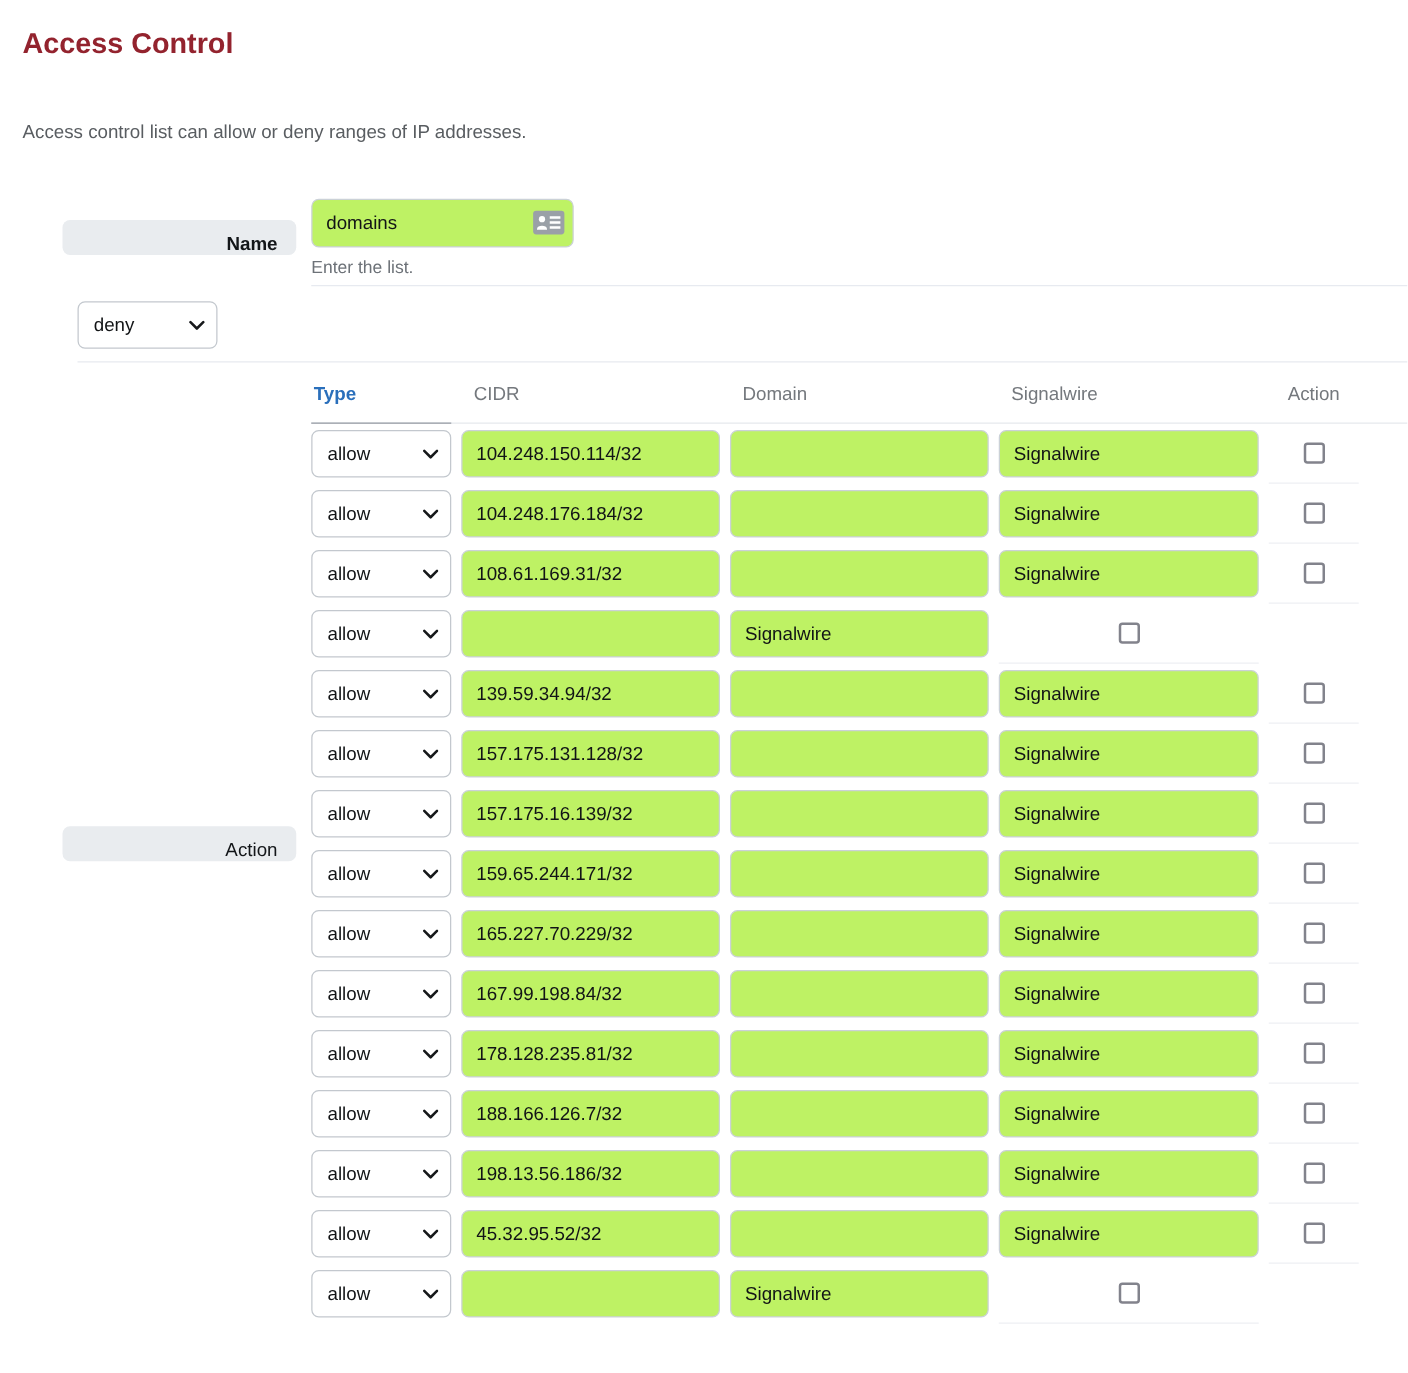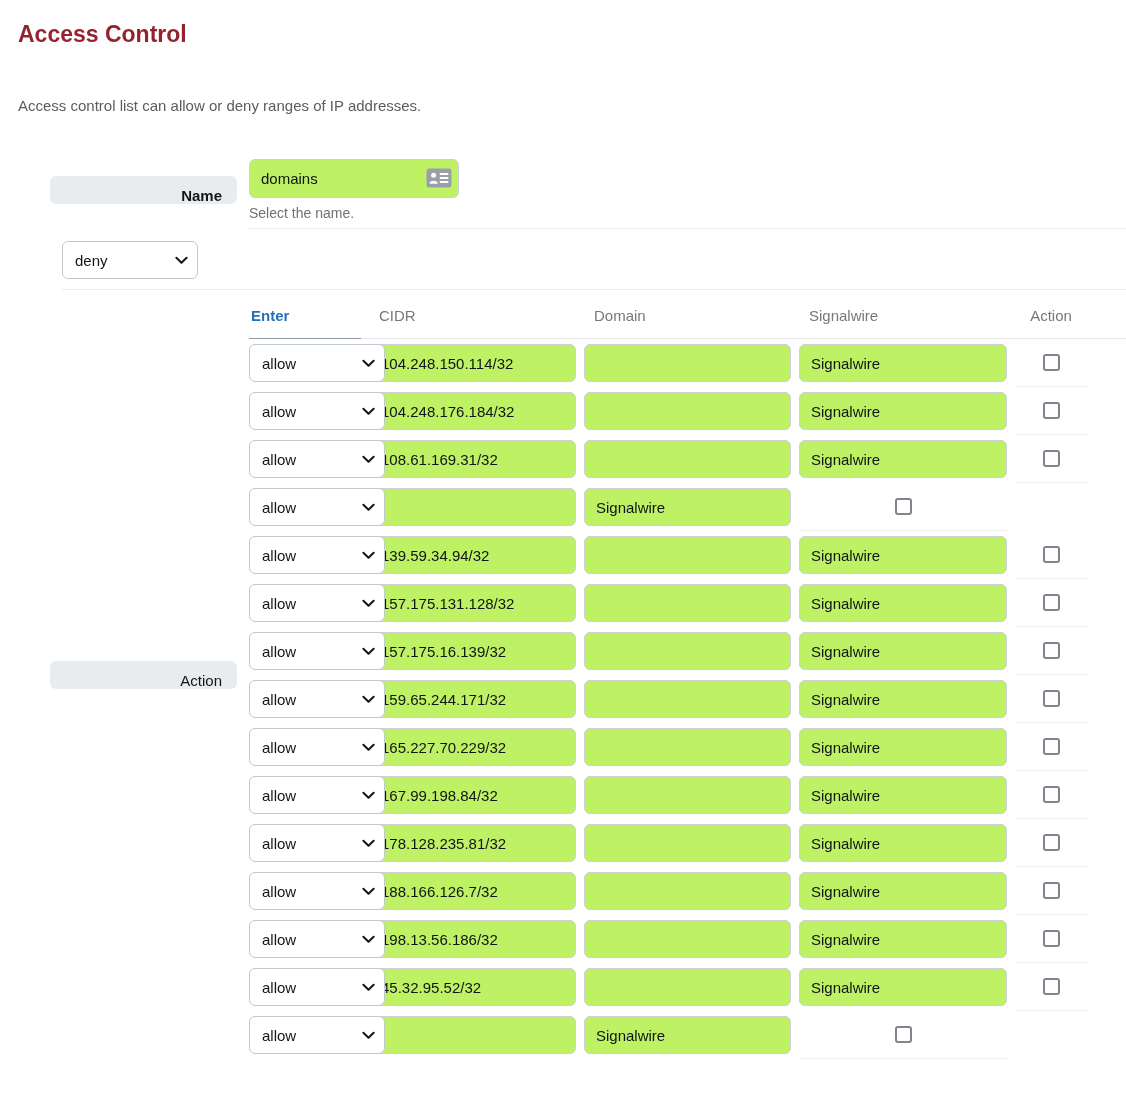--- a/index.html
+++ b/index.html
@@ -46,21 +46,21 @@
   .text-input{
     height:38px;border:1px solid #cbd1d7;border-radius:6px;
     background:#bef264;color:#121416;font-size:15px;
     padding:0 11px;outline:none;width:100%;
     font-family:inherit;
   }
   .name-input-wrap{position:relative;width:210px;}
   .name-input{width:210px;height:39px;padding-right:40px;}
   .addr-icon{position:absolute;right:7px;top:9px;}
 
-  .sel-wrap{position:relative;width:136px;}
+  .sel-wrap{position:relative;width:112px;}
   .sel-wrap select{
     -webkit-appearance:none;appearance:none;
     width:100%;height:38px;
     border:1px solid #c3c8ce;border-radius:6px;background:#fff;
     font-size:15px;color:#121416;padding:0 26px 0 12px;
     font-family:inherit;outline:none;
   }
   .chev{position:absolute;right:10px;top:15px;pointer-events:none;}
 
   .nodes-thead{
@@ -112,42 +112,42 @@
         <input class="text-input name-input" type="text" value="domains" style="">
         <svg class="addr-icon" width="26" height="20" viewBox="0 0 26 20">
           <rect x="0.5" y="0.5" width="25" height="19" rx="2.5" fill="#9aa0a7"></rect>
           <circle cx="7.6" cy="7.3" r="2.5" fill="#ffffff"></circle>
           <path d="M3.6 15.2c0-3.4 8-3.4 8 0v0.6h-8z" fill="#ffffff"></path>
           <rect x="13.8" y="5" width="8.5" height="2" fill="#ffffff"></rect>
           <rect x="13.8" y="9" width="8.5" height="2" fill="#ffffff"></rect>
           <rect x="13.8" y="13" width="8.5" height="2" fill="#ffffff"></rect>
         </svg>
       </div>
-      <div class="help-text">Select the name.</div>
+      <div class="help-text">Enter the list.</div>
     </div>
   </div>
 
   <div class="form-row">
     <div class="content content-default">
       <div class="sel-wrap">
         <select>
           <option>deny</option>
         </select>
         <svg class="chev" width="13" height="9" viewBox="0 0 14 9">
           <path d="M1.5 1.5 L7 7 L12.5 1.5" fill="none" stroke="#17191b" stroke-width="2.2" stroke-linecap="round" stroke-linejoin="round"></path>
         </svg>
       </div>
     </div>
   </div>
 
   <div class="form-row">
     <div class="label-panel">Action</div>
     <div class="content content-nodes">
       <div class="nodes-thead">
-        <div class="th th-type">Enter</div>
+        <div class="th th-type">Type</div>
         <div class="th">CIDR</div>
         <div class="th">Domain</div>
         <div class="th">Signalwire</div>
         <div class="th th-action">Action</div>
       </div>
       <div id="nodes-tbody">
   <div class="node-row">
     <div>
       <div class="sel-wrap">
         <select class="type-select"><option>allow</option></select>

